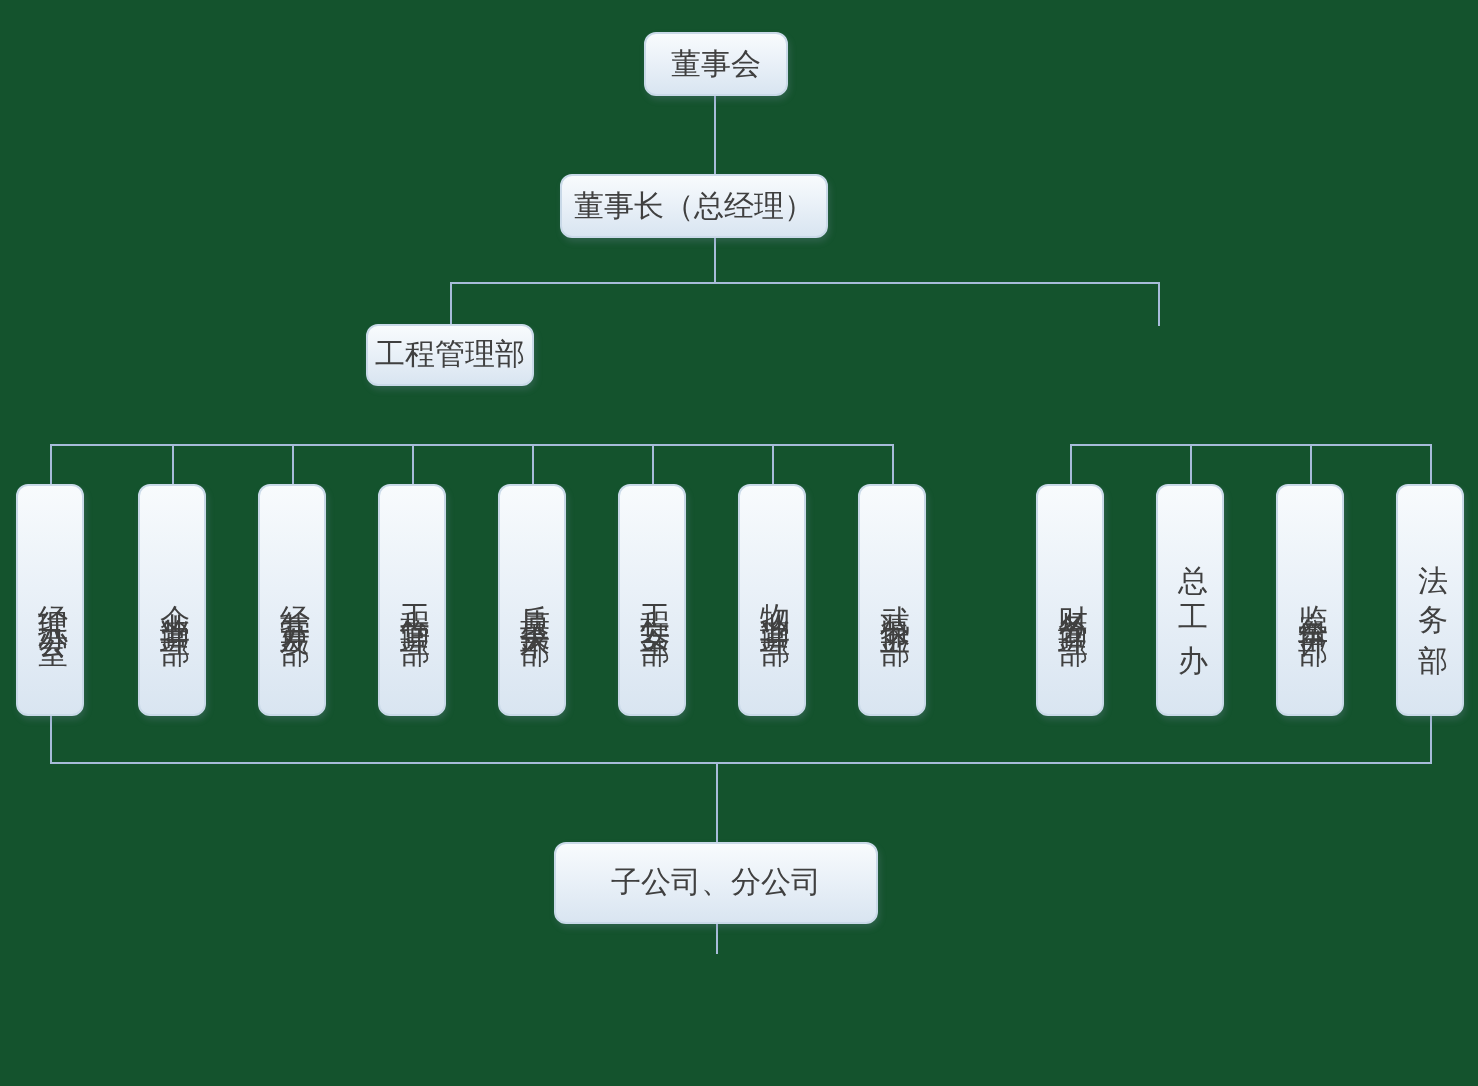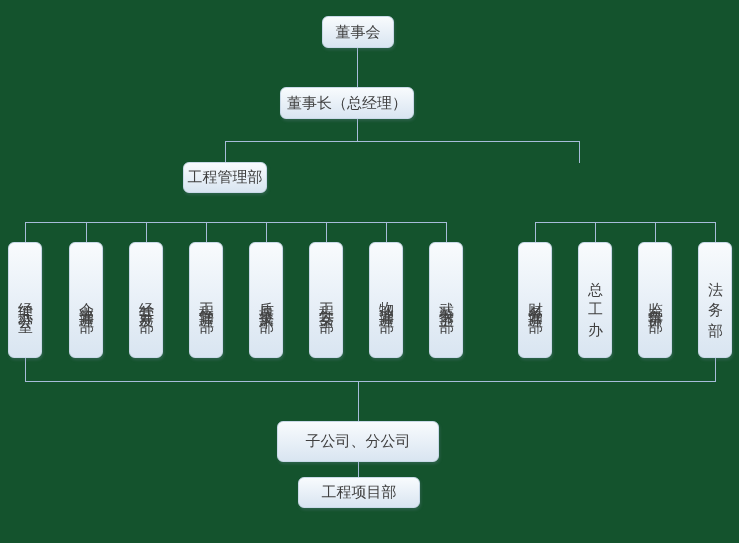--- a/index.html
+++ b/index.html
@@ -83,15 +83,14 @@
   <div class="node v-node" style="left:309px;top:242px;width:34px;height:116px">工程安全部</div>
   <div class="node v-node" style="left:369px;top:242px;width:34px;height:116px">物业管理部</div>
   <div class="node v-node" style="left:429px;top:242px;width:34px;height:116px">武装保卫部</div>
 
   <div class="node v-node" style="left:518px;top:242px;width:34px;height:116px">财务管理部</div>
   <div class="node v-node sparse" style="left:578px;top:242px;width:34px;height:116px">总工办</div>
   <div class="node v-node" style="left:638px;top:242px;width:34px;height:116px">监察审计部</div>
   <div class="node v-node sparse" style="left:698px;top:242px;width:34px;height:116px">法务部</div>
 
   <div class="node" style="left:277px;top:421px;width:162px;height:41px">子公司、分公司</div>
-  <div class="node" style="left:298px;top:477px;width:122px;height:31px">工程项目部</div>
 
 </div>
 
 </body></html>

